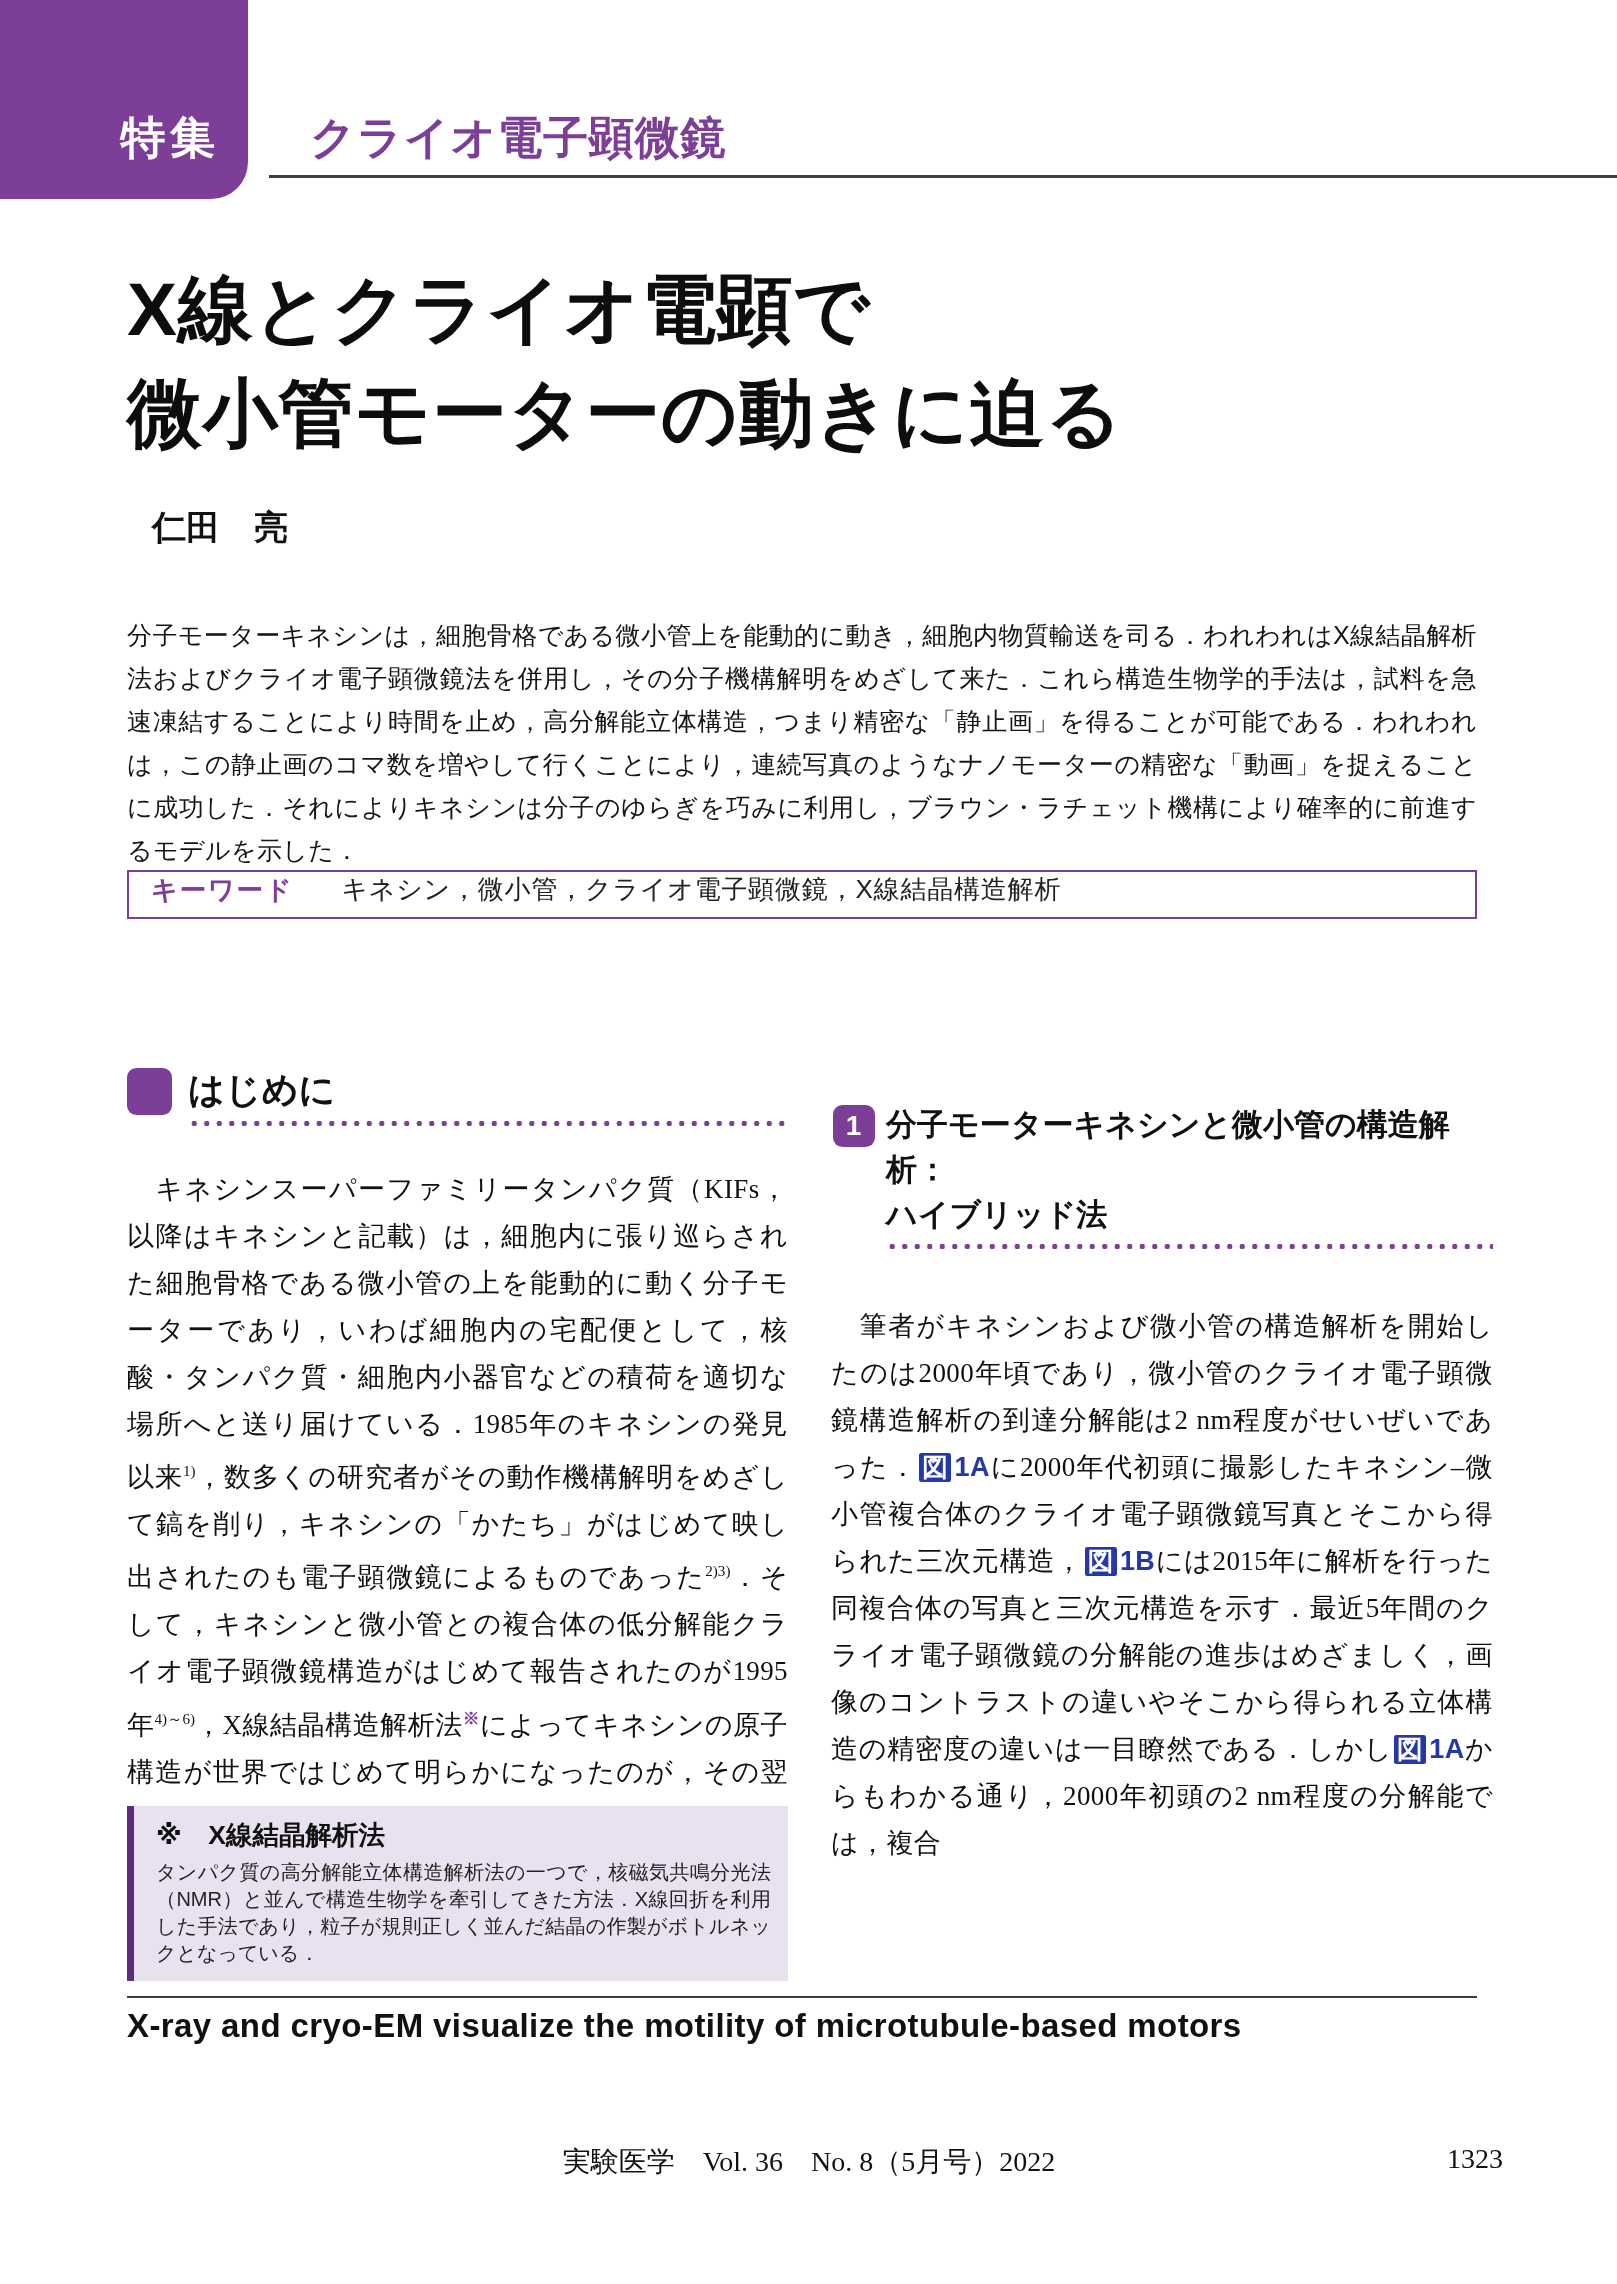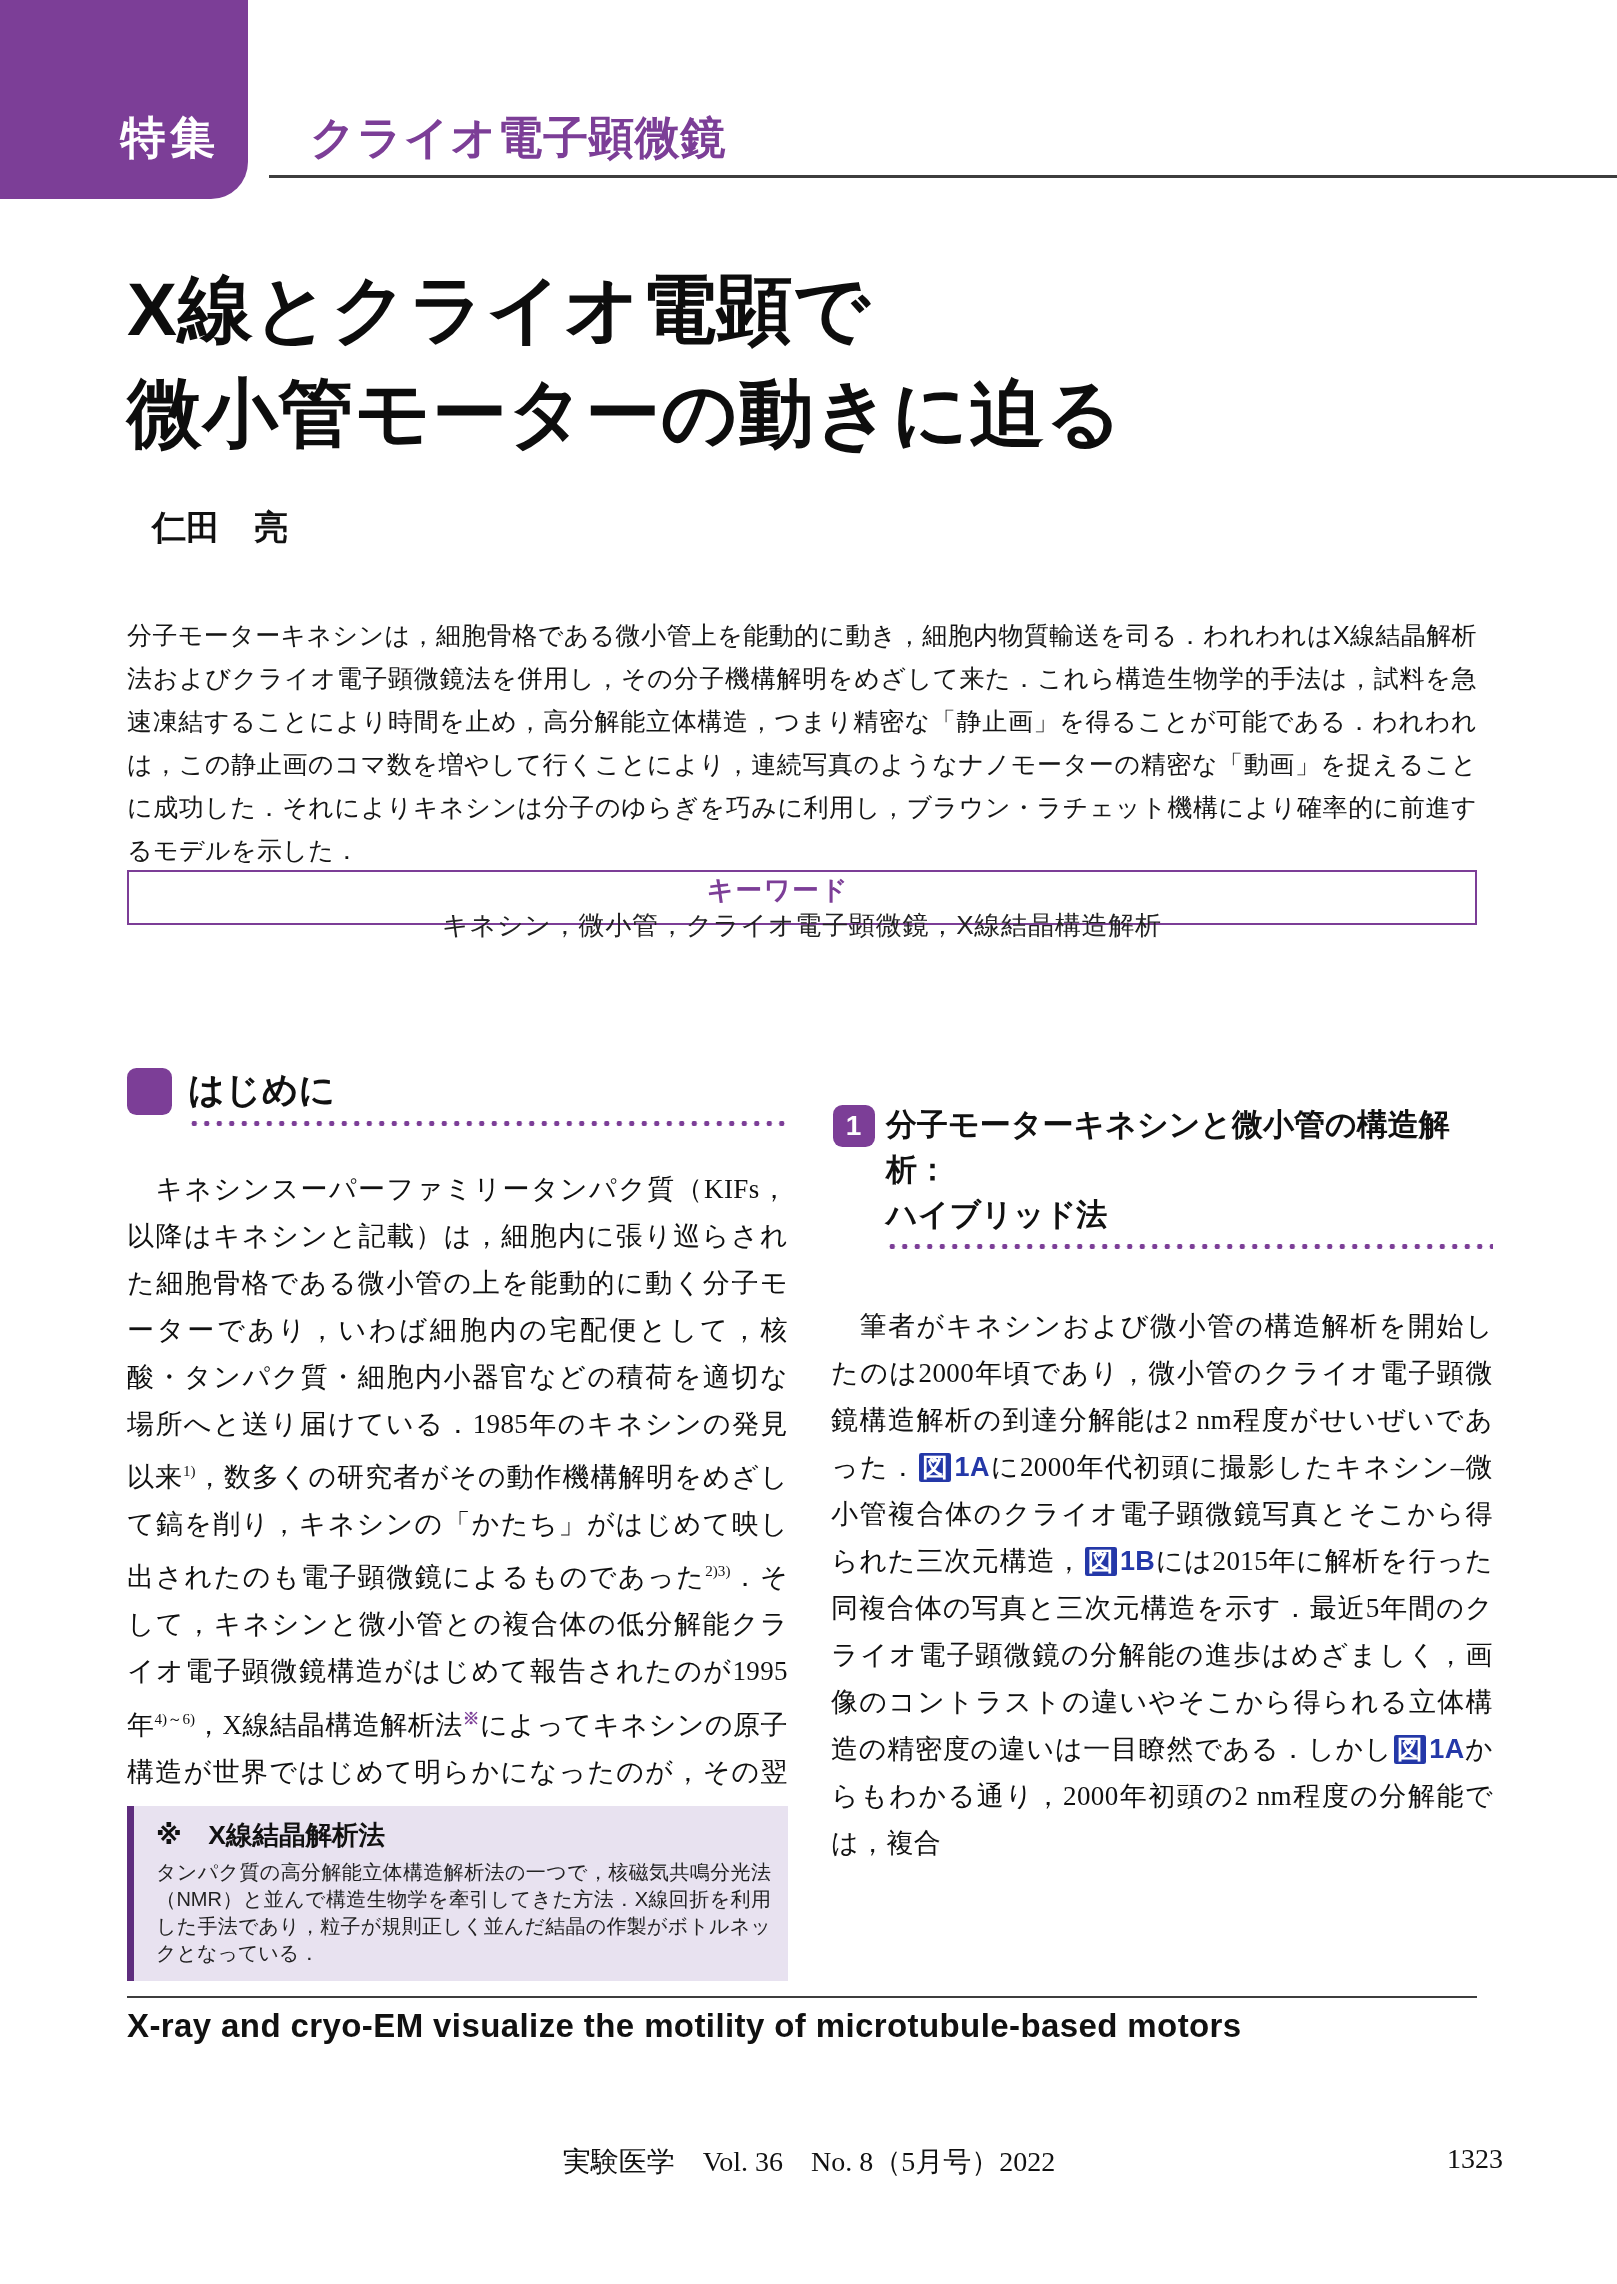--- a/index.html
+++ b/index.html
@@ -61,23 +61,23 @@
   }
 
   
   .abstract{
     position:absolute;left:127px;top:614px;width:1350px;
     font-family:"Liberation Sans","DejaVu Sans",sans-serif;
     font-size:25px;line-height:43px;color:#151515;
     text-align:justify;letter-spacing:0.4px;
   }
   .keyword-box{
-    position:absolute;left:127px;top:870px;width:1350px;height:55px;
+    position:absolute;left:127px;top:870px;width:1350px;height:49px;
     border:2.3px solid var(--accent-purple);
-    display:flex;align-items:center;padding:0 22px;background:#fff;flex-direction:column;
+    display:flex;padding:0 22px;background:#fff;
   }
   .keyword-label{
     font-family:"Liberation Sans","DejaVu Sans",sans-serif;
     font-size:26.5px;font-weight:800;color:var(--accent-purple);
     margin-right:48px;letter-spacing:1.6px;white-space:nowrap;
   }
   .keyword-text{
     font-family:"Liberation Sans","DejaVu Sans",sans-serif;
     font-size:26px;color:#222;letter-spacing:0.8px;white-space:nowrap;
   }

